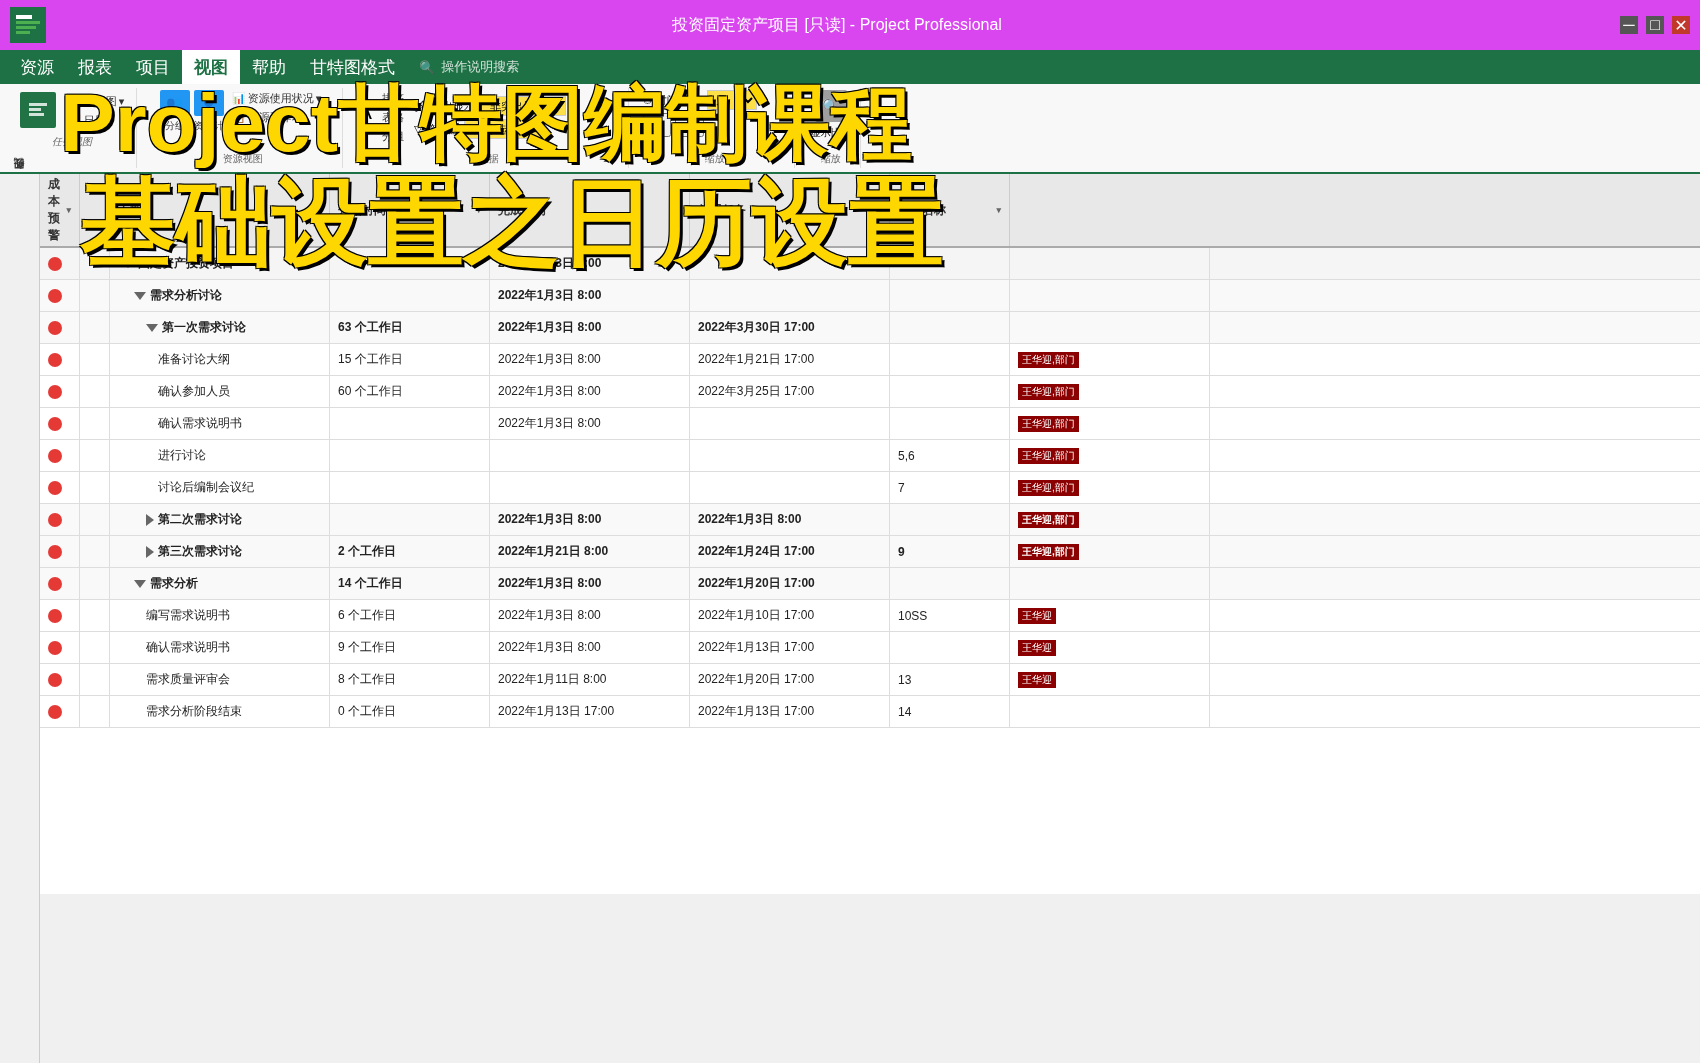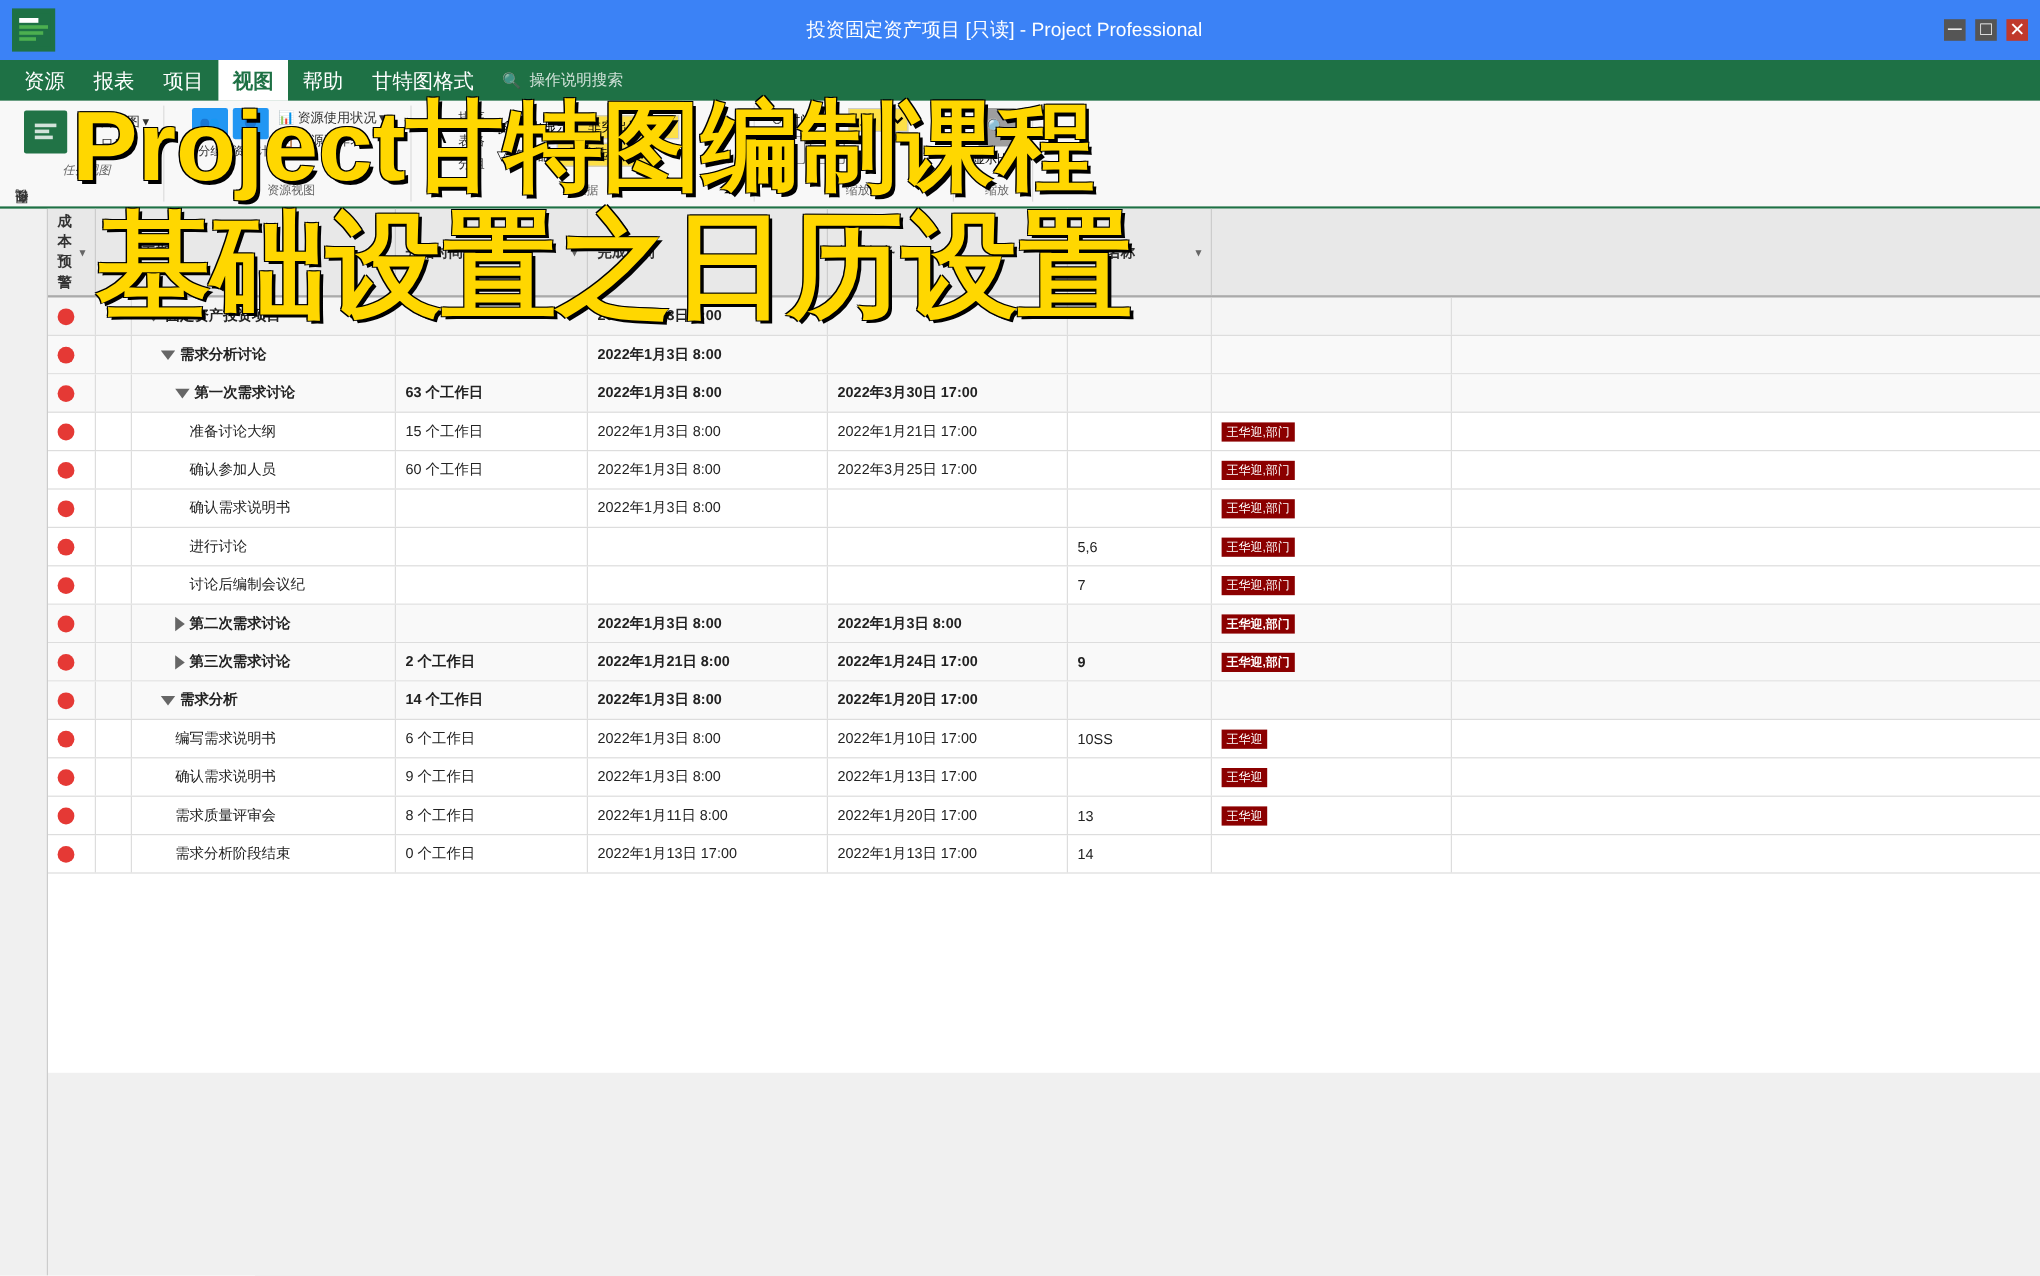--- a/index.html
+++ b/index.html
@@ -7,21 +7,21 @@
       font-family: 'Microsoft YaHei', 'SimHei', Arial, sans-serif;
       background: #f0f0f0;
       width: 1700px;
       height: 1063px;
       overflow: hidden;
       position: relative;
     }
 
     
     #title-bar {
-      background: #3b82f6;
+      background: #d946ef;
       height: 50px;
       display: flex;
       align-items: center;
       padding: 0 10px;
       color: white;
     }
     #title-bar .app-icon {
       width: 36px;
       height: 36px;
       background: #1e7145;

